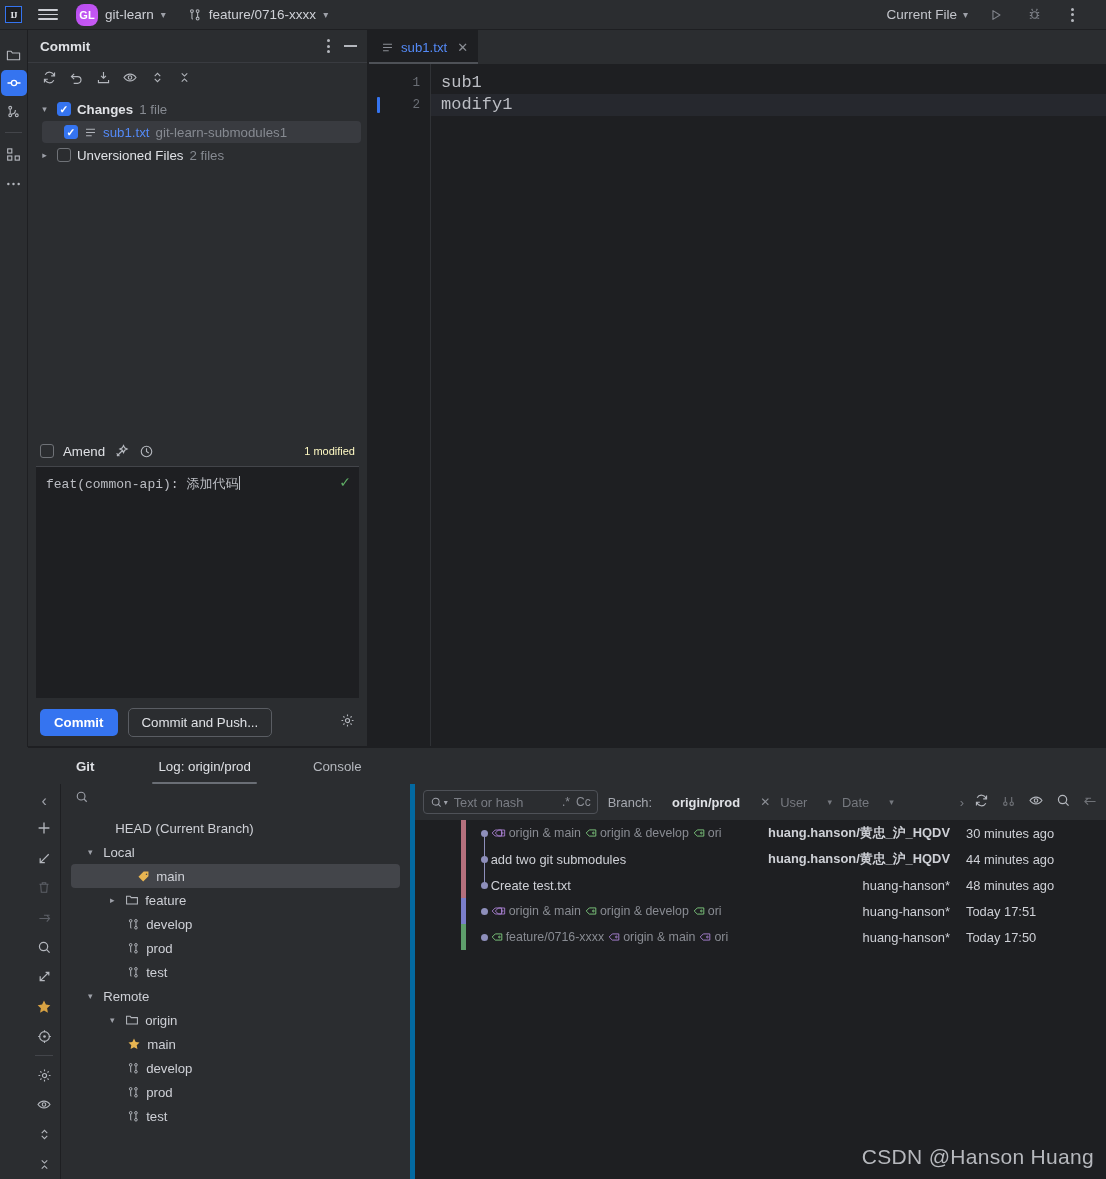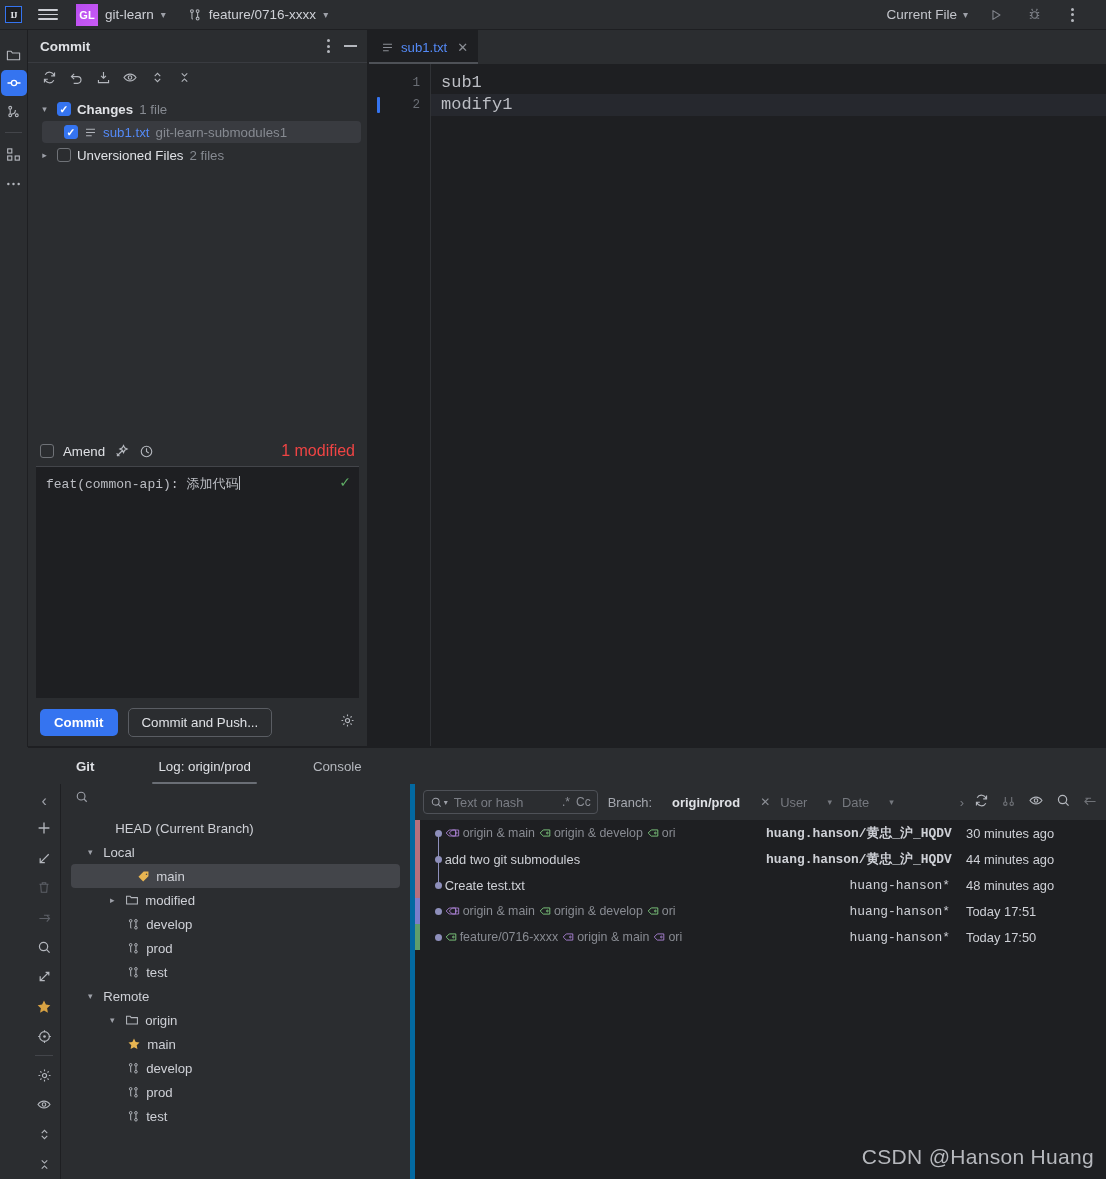--- a/index.html
+++ b/index.html
@@ -22,21 +22,21 @@
   .ij-logo {
     width: 17px; height: 17px; margin-left: 5px; border: 1px solid #3574f0;
     background: #1e1f22; color: #e5e6eb; font-size: 9px; font-weight: bold;
     display: flex; align-items: center; justify-content: center;
     font-family: "Liberation Serif", serif; letter-spacing: -1px;
   }
   .burger { margin-left: 16px; width: 20px; height: 20px; display:flex; flex-direction:column;
             justify-content:center; gap:3px; cursor: pointer; }
   .burger i { display:block; height:1.6px; background:#ced0d6; border-radius:1px; }
   .proj-badge {
-    width: 22px; height: 22px; border-radius: 0; margin-left: 18px;
+    width: 22px; height: 22px; border-radius: 8px; margin-left: 18px;
     background: linear-gradient(135deg,#b84cf0,#c95bf5);
     color:#fff; font-size: 11px; font-weight: 700;
     display:flex; align-items:center; justify-content:center;
   }
   .tb-text { font-size: 13.5px; color:#ced0d6; margin-left: 7px; }
   .chev { display:inline-block; margin-left:7px; color:#9da0a8; font-size:10px; }
   .branch-ico { margin-left: 22px; color:#b4b7bd; display:flex; align-items:center; }
   .tb-right { margin-left:auto; display:flex; align-items:center; gap:18px; padding-right:24px; }
   .tb-icon { color:#7f8289; display:flex; align-items:center; justify-content:center;
              width:20px; height:20px; }
@@ -79,21 +79,21 @@
   .cbx.on::after { content:"✓"; color:#fff; font-size:10.5px; line-height:1; font-weight:bold; }
   .tlabel { color:#dfe1e5; }
   .tlabel.b { font-weight:700; }
   .tcount { color:#868a91; }
   .tlabel.blue { color:#548af7; }
   .tpath { color:#868a91; }
 
   .cp-spacer { flex:1 1 auto; }
   .amend-row { height:30px; display:flex; align-items:center; gap:9px; padding:0 12px 0 12px; font-size:13.3px; }
   .amend-lbl { color:#dfe1e5; }
-  .modified { margin-left:auto; color:#ef4444; font-size:16px; }
+  .modified { margin-left:auto; color:#fef9c3; font-size:11px; }
   .msgbox { margin:0 8px; height:232px; background:#1e1f22; border-top:1px solid #43454a;
             position:relative; }
   .msgtext { padding:8px 10px; font-family:"Liberation Mono", monospace; font-size:13px;
              color:#bcbec4; white-space:pre; }
   .caret { display:inline-block; width:1px; height:14px; background:#bcbec4;
            vertical-align:-2px; margin-left:1px; }
   .ok-check { position:absolute; right:8px; top:7px; color:#5fad65; font-size:14px; }
   .btnbar { height:48px; display:flex; align-items:center; padding:0 12px; gap:10px; }
   .btn-primary { background:#3574f0; color:#fff; font-size:13.3px; font-weight:700;
                  border:none; border-radius:5px; padding:6px 14px; cursor:pointer; }
@@ -155,33 +155,33 @@
   .srchbox { width:175px; height:24px; border:1px solid #4e5157; border-radius:4px;
              background:#2b2d30; display:flex; align-items:center; padding:0 6px; gap:6px; }
   .srch-ph { color:#7a7d84; font-size:12.8px; flex:1; }
   .srch-opt { color:#8c8f96; font-size:12px; }
   .filt { color:#a5a8af; font-size:12.9px; display:flex; align-items:center; gap:20px; cursor:pointer; }
   .filt b { color:#dfe1e5; }
   .filt .x { color:#8c8f96; font-size:12px; }
   .filt.dim { color:#76797f; }
   .logbar-right { margin-left:auto; display:flex; align-items:center; gap:12px; }
 
-  .logtable { flex:1; position:relative; overflow:hidden; }
+  .logtable { flex:1; position:relative; overflow:hidden;margin-left:46px; }
   .lrow { height:26px; display:flex; align-items:center; position:relative;
           font-size:12.9px; white-space:nowrap; }
   .edge { position:absolute; left:0; top:0; width:5px; height:26px; }
   .graph { width:30px; position:relative; height:26px; flex:0 0 auto; }
   .gnode { position:absolute; left:20px; top:10px; width:7px; height:7px; border-radius:50%;
            background:#8e8fbb; }
   .gline { position:absolute; left:23px; width:1.6px; background:#8e8fbb; }
   .subject { flex:1; display:flex; align-items:center; gap:4px; overflow:hidden;
              padding-right:8px; color:#ced0d6; }
   .tagwrap { display:inline-flex; align-items:center; gap:3px; }
   .tagtxt { color:#888b92; font-size:12.4px; }
-  .author { width:200px; text-align:right; padding-right:16px; color:#ced0d6;font-family:Liberation Mono, monospace; }
+  .author { width:200px; text-align:right; padding-right:16px; color:#ced0d6; }
   .author.b { font-weight:700; }
   .date { width:140px; color:#ced0d6; }
 
   .watermark { position:absolute; right:12px; bottom:10px; font-size:21px; color:#b6b8bd;
                letter-spacing:0.3px; font-family:"Liberation Sans", sans-serif; }
   .bottom-strip { position:absolute; left:0; bottom:0; width:28px; height:432px; background:#2b2d30; }
 </style>
 </head>
 <body>
 
@@ -520,21 +520,21 @@
             <span class="blabel">main</span>
           </div>
 
           <div class="brow" style="padding-left:44px;">
             <span class="bw">▸</span>
             <span style="display:flex;">
               <svg width="14" height="14" viewBox="0 0 16 16" fill="none" stroke="#b4b7bd" stroke-width="1.2">
                   <path d="M1.8 12.6v-9h4l1.3 1.7h7.1v7.3z"></path>
                 </svg>
             </span>
-            <span class="blabel">modified</span>
+            <span class="blabel">feature</span>
           </div>
 
           <div class="brow" style="padding-left:66px;">
             <span style="display:flex;">
               <svg width="13" height="13" viewBox="0 0 16 16" fill="none" stroke="#b4b7bd" stroke-width="1.2">
                   <circle cx="4.5" cy="3.5" r="1.6"></circle>
                   <circle cx="11" cy="3.5" r="1.6"></circle>
                   <circle cx="11" cy="12" r="1.6"></circle>
                   <path d="M4.5 5.2v7M4.5 12.4h1M11 5.2v5.2"></path>
                 </svg>

